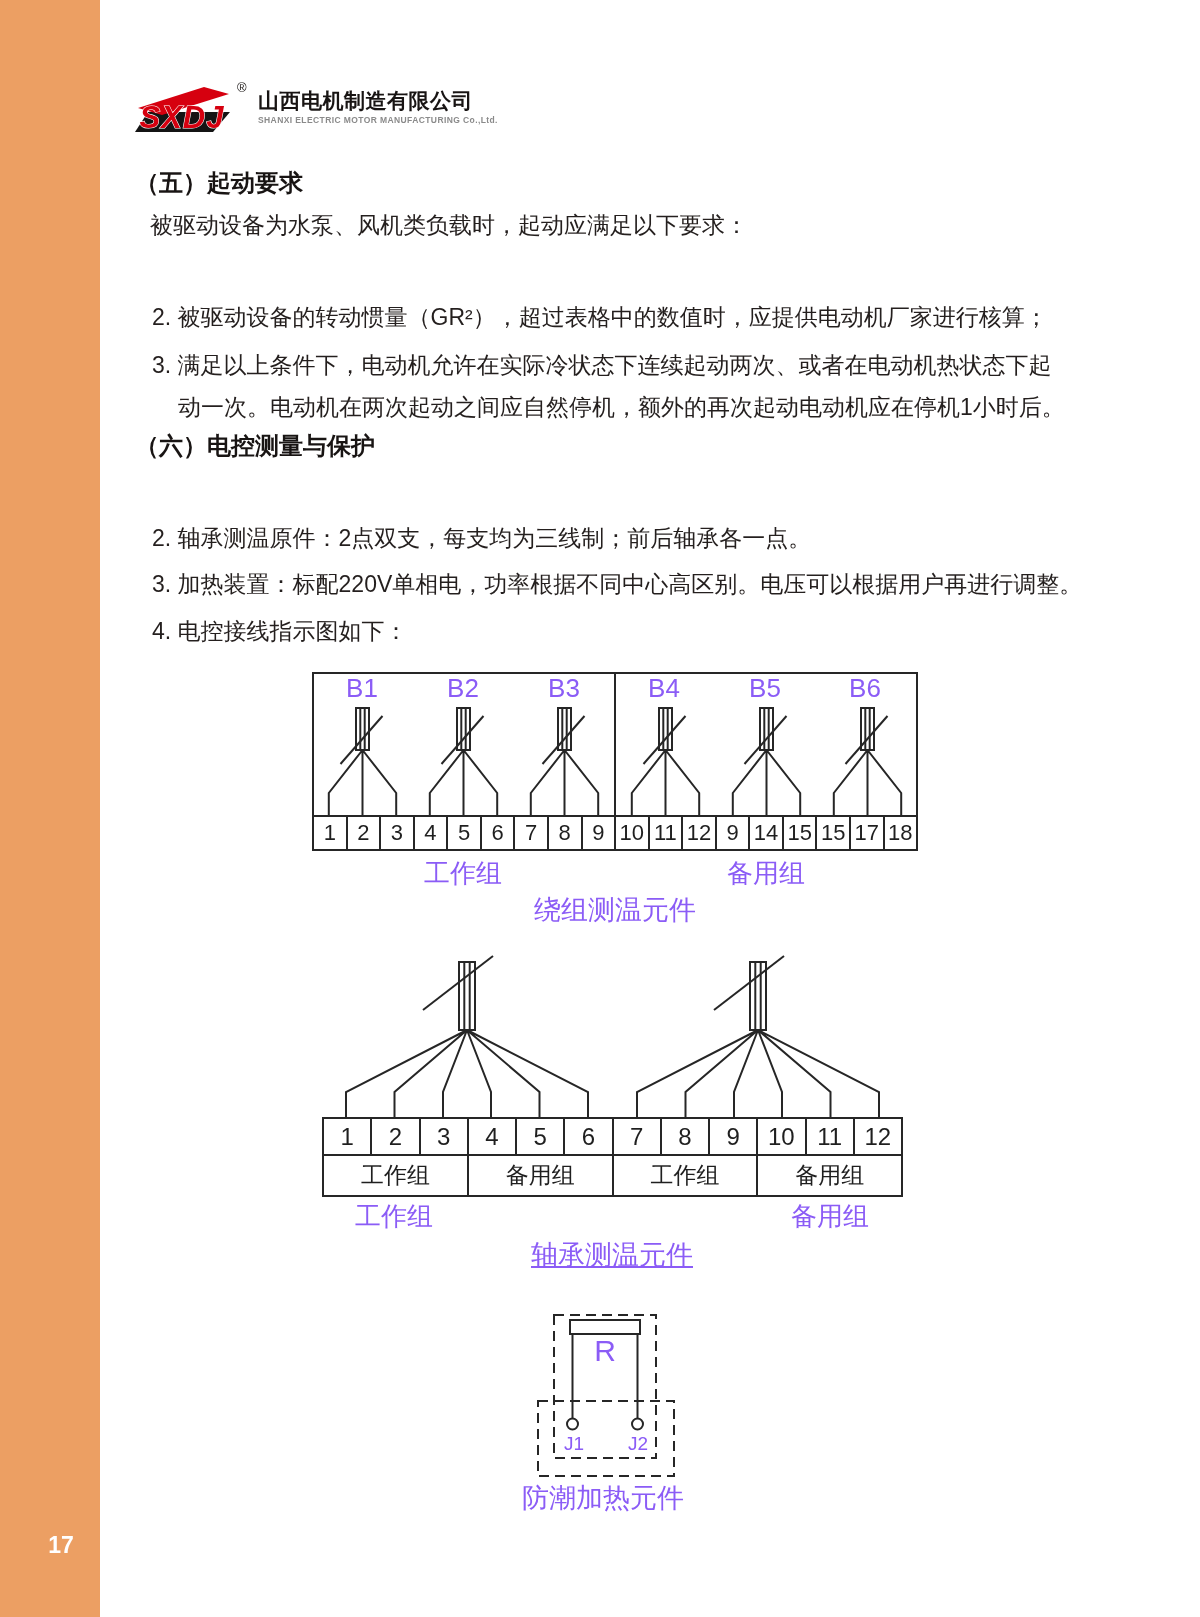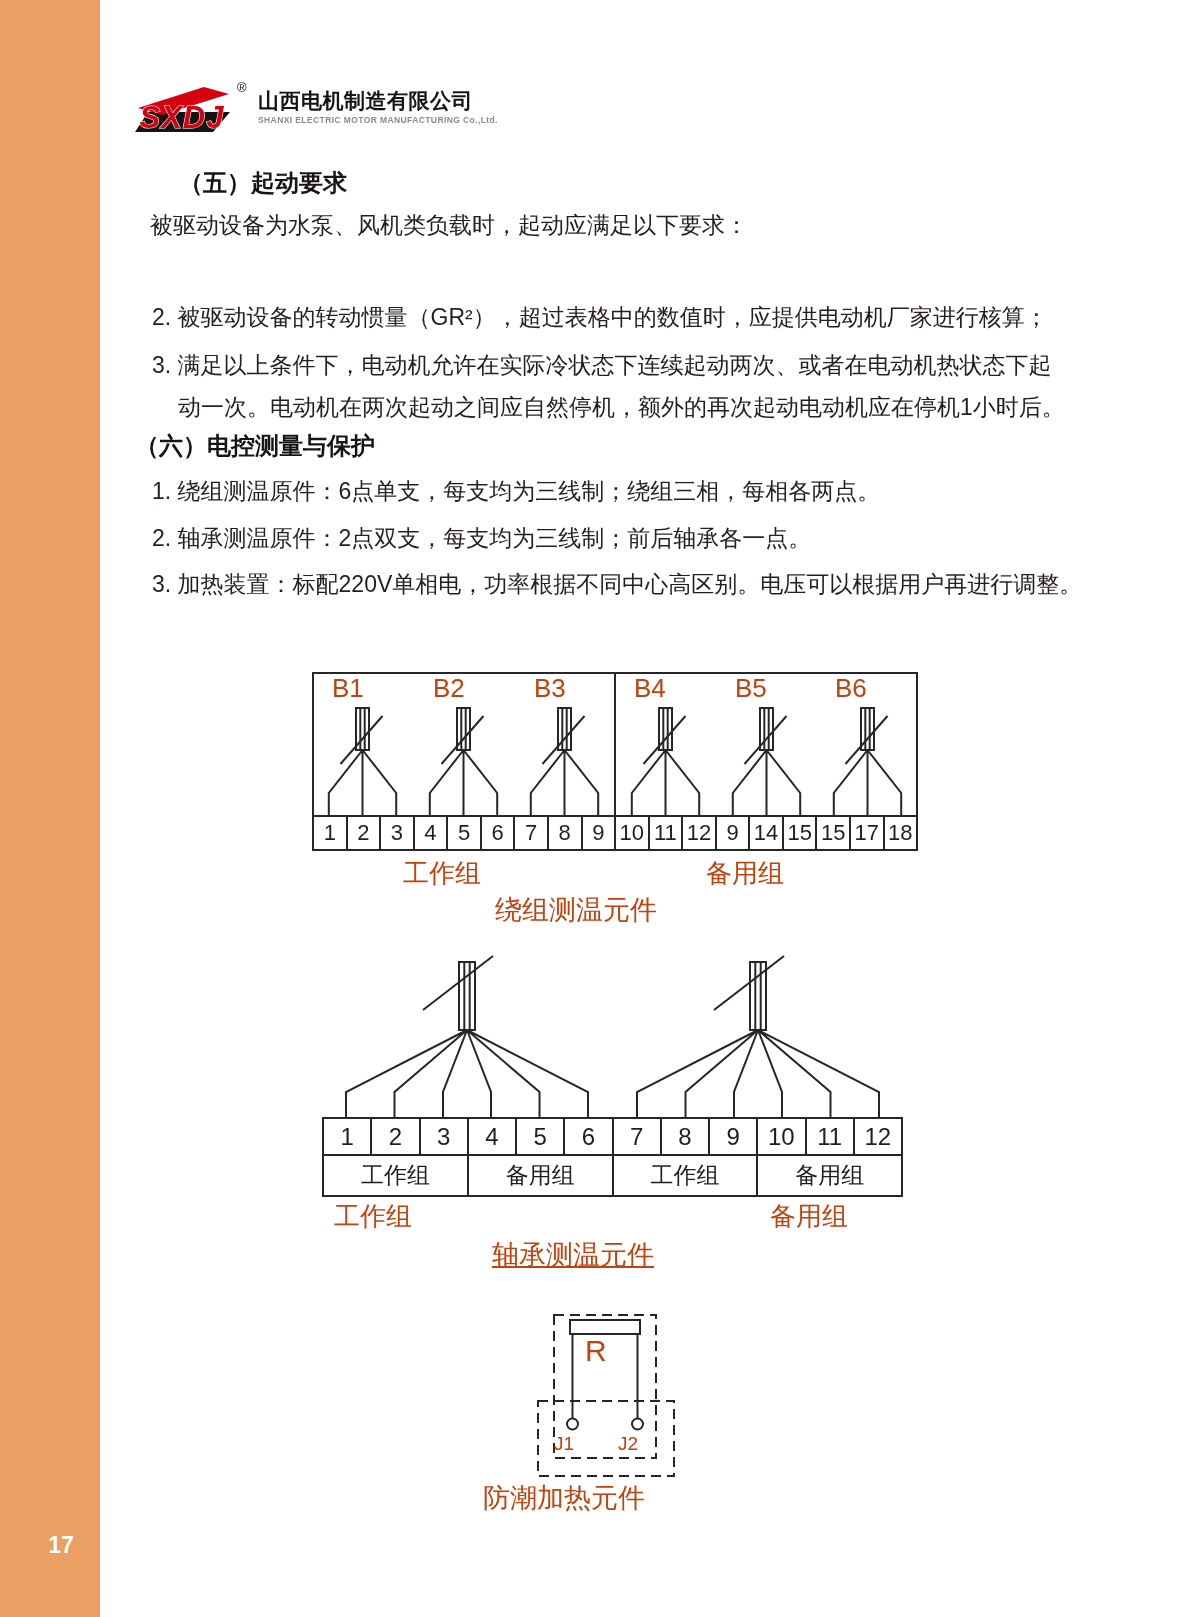--- a/index.html
+++ b/index.html
@@ -7,21 +7,21 @@
   .page {
     position: relative; width: 1200px; height: 1617px;
     background: #ffffff; overflow: hidden;
     font-family: "Liberation Sans", sans-serif; color: #1f1f1f;
   }
   .sidebar { position:absolute; left:0; top:0; width:100px; height:1617px; background:#EC9F63; }
   .pagenum { position:absolute; left:38px; top:1532px; width:46px; text-align:center;
              font-size:23px; font-weight:bold; color:#ffffff; }
   .h  { position:absolute; font-weight:bold; font-size:24px; white-space:nowrap; color:#181413; }
   .t  { position:absolute; font-size:23px; white-space:nowrap; color:#241f1e;text-align:right; }
-  .lbl { position:absolute; white-space:nowrap; line-height:1.15; color:#c2410c; }
+  .lbl { position:absolute; text-align:center; white-space:nowrap; line-height:1.15; color:#8b5cf6; }
   .cn-name { position:absolute; font-size:21px; font-weight:bold; color:#181413; letter-spacing:0.5px; white-space:nowrap;text-align:right; }
   .en-name { position:absolute; font-size:8.5px; font-weight:bold; color:#8a8a8a; letter-spacing:0.4px; white-space:nowrap; }
   .reg { position:absolute; font-size:13px; color:#181413; }
 
   .strip { position:absolute; display:flex; border:2.5px solid #262626; background:#fff; font-size:22px; }
   .strip .cell { flex:1; display:flex; align-items:center; justify-content:center;
                  border-right:2px solid #262626; background:#fff; }
   .strip .cell:last-child { border-right:none; }
 
   .dbox { position:absolute; border:2.5px solid #262626; border-bottom:none; background:#fff; }
@@ -40,29 +40,29 @@
 
   <svg class="gfx" style="left:133px; top:84px;" width="100" height="50" viewBox="0 0 100 50">
     <polygon points="2,48 15,28 97,28 80,48" fill="#141414" stroke="none"></polygon>
     <polygon points="5,24 71,3 96,10 29,31" fill="#D6000F" stroke="none"></polygon>
     <text x="49" y="44" text-anchor="middle" font-size="31" font-weight="bold" font-style="italic" fill="#D6000F" stroke="#ffffff" stroke-width="1.1" paint-order="stroke" letter-spacing="1">SXDJ</text>
   </svg>
   <span class="reg" style="left:237px; top:80px;">®</span>
   <span class="cn-name" style="left:258px; top:87px;">山西电机制造有限公司</span>
   <span class="en-name" style="left:258px; top:115px;">SHANXI ELECTRIC MOTOR MANUFACTURING Co.,Ltd.</span>
 
-  <div class="h" style="left:135px; top:167px;margin-left:44px;">（五）起动要求</div>
+  <div class="h" style="left:135px; top:167px;">（五）起动要求</div>
   <div class="t" style="left:150px; top:210px;">被驱动设备为水泵、风机类负载时，起动应满足以下要求：</div>
   <div class="t" style="left:152px; top:302px;">2. 被驱动设备的转动惯量（GR²），超过表格中的数值时，应提供电动机厂家进行核算；</div>
   <div class="t" style="left:152px; top:350px;">3. 满足以上条件下，电动机允许在实际冷状态下连续起动两次、或者在电动机热状态下起</div>
   <div class="t" style="left:178px; top:392px;">动一次。电动机在两次起动之间应自然停机，额外的再次起动电动机应在停机1小时后。</div>
   <div class="h" style="left:135px; top:430px;">（六）电控测量与保护</div>
-  <div class="t" style="left:152px; top:476px;">1. 绕组测温原件：6点单支，每支均为三线制；绕组三相，每相各两点。</div>
   <div class="t" style="left:152px; top:523px;">2. 轴承测温原件：2点双支，每支均为三线制；前后轴承各一点。</div>
   <div class="t" style="left:152px; top:569px;">3. 加热装置：标配220V单相电，功率根据不同中心高区别。电压可以根据用户再进行调整。</div>
+  <div class="t" style="left:152px; top:616px;">4. 电控接线指示图如下：</div>
 
   <div class="dbox" style="left:312px; top:672px; width:606px; height:143px;"></div>
   <div class="ddiv" style="left:613.5px; top:672px; width:2.5px; height:143px;"></div>
 
   <svg class="gfx" style="left:312px; top:672px;" width="606" height="143" viewBox="0 0 606 143">
     <defs>
       <g id="probe3">
         <rect x="-6.5" y="36" width="13" height="42" fill="#ffffff"></rect>
         <line x1="-2.2" y1="36" x2="-2.2" y2="78"></line>
         <line x1="2.2" y1="36" x2="2.2" y2="78"></line>

